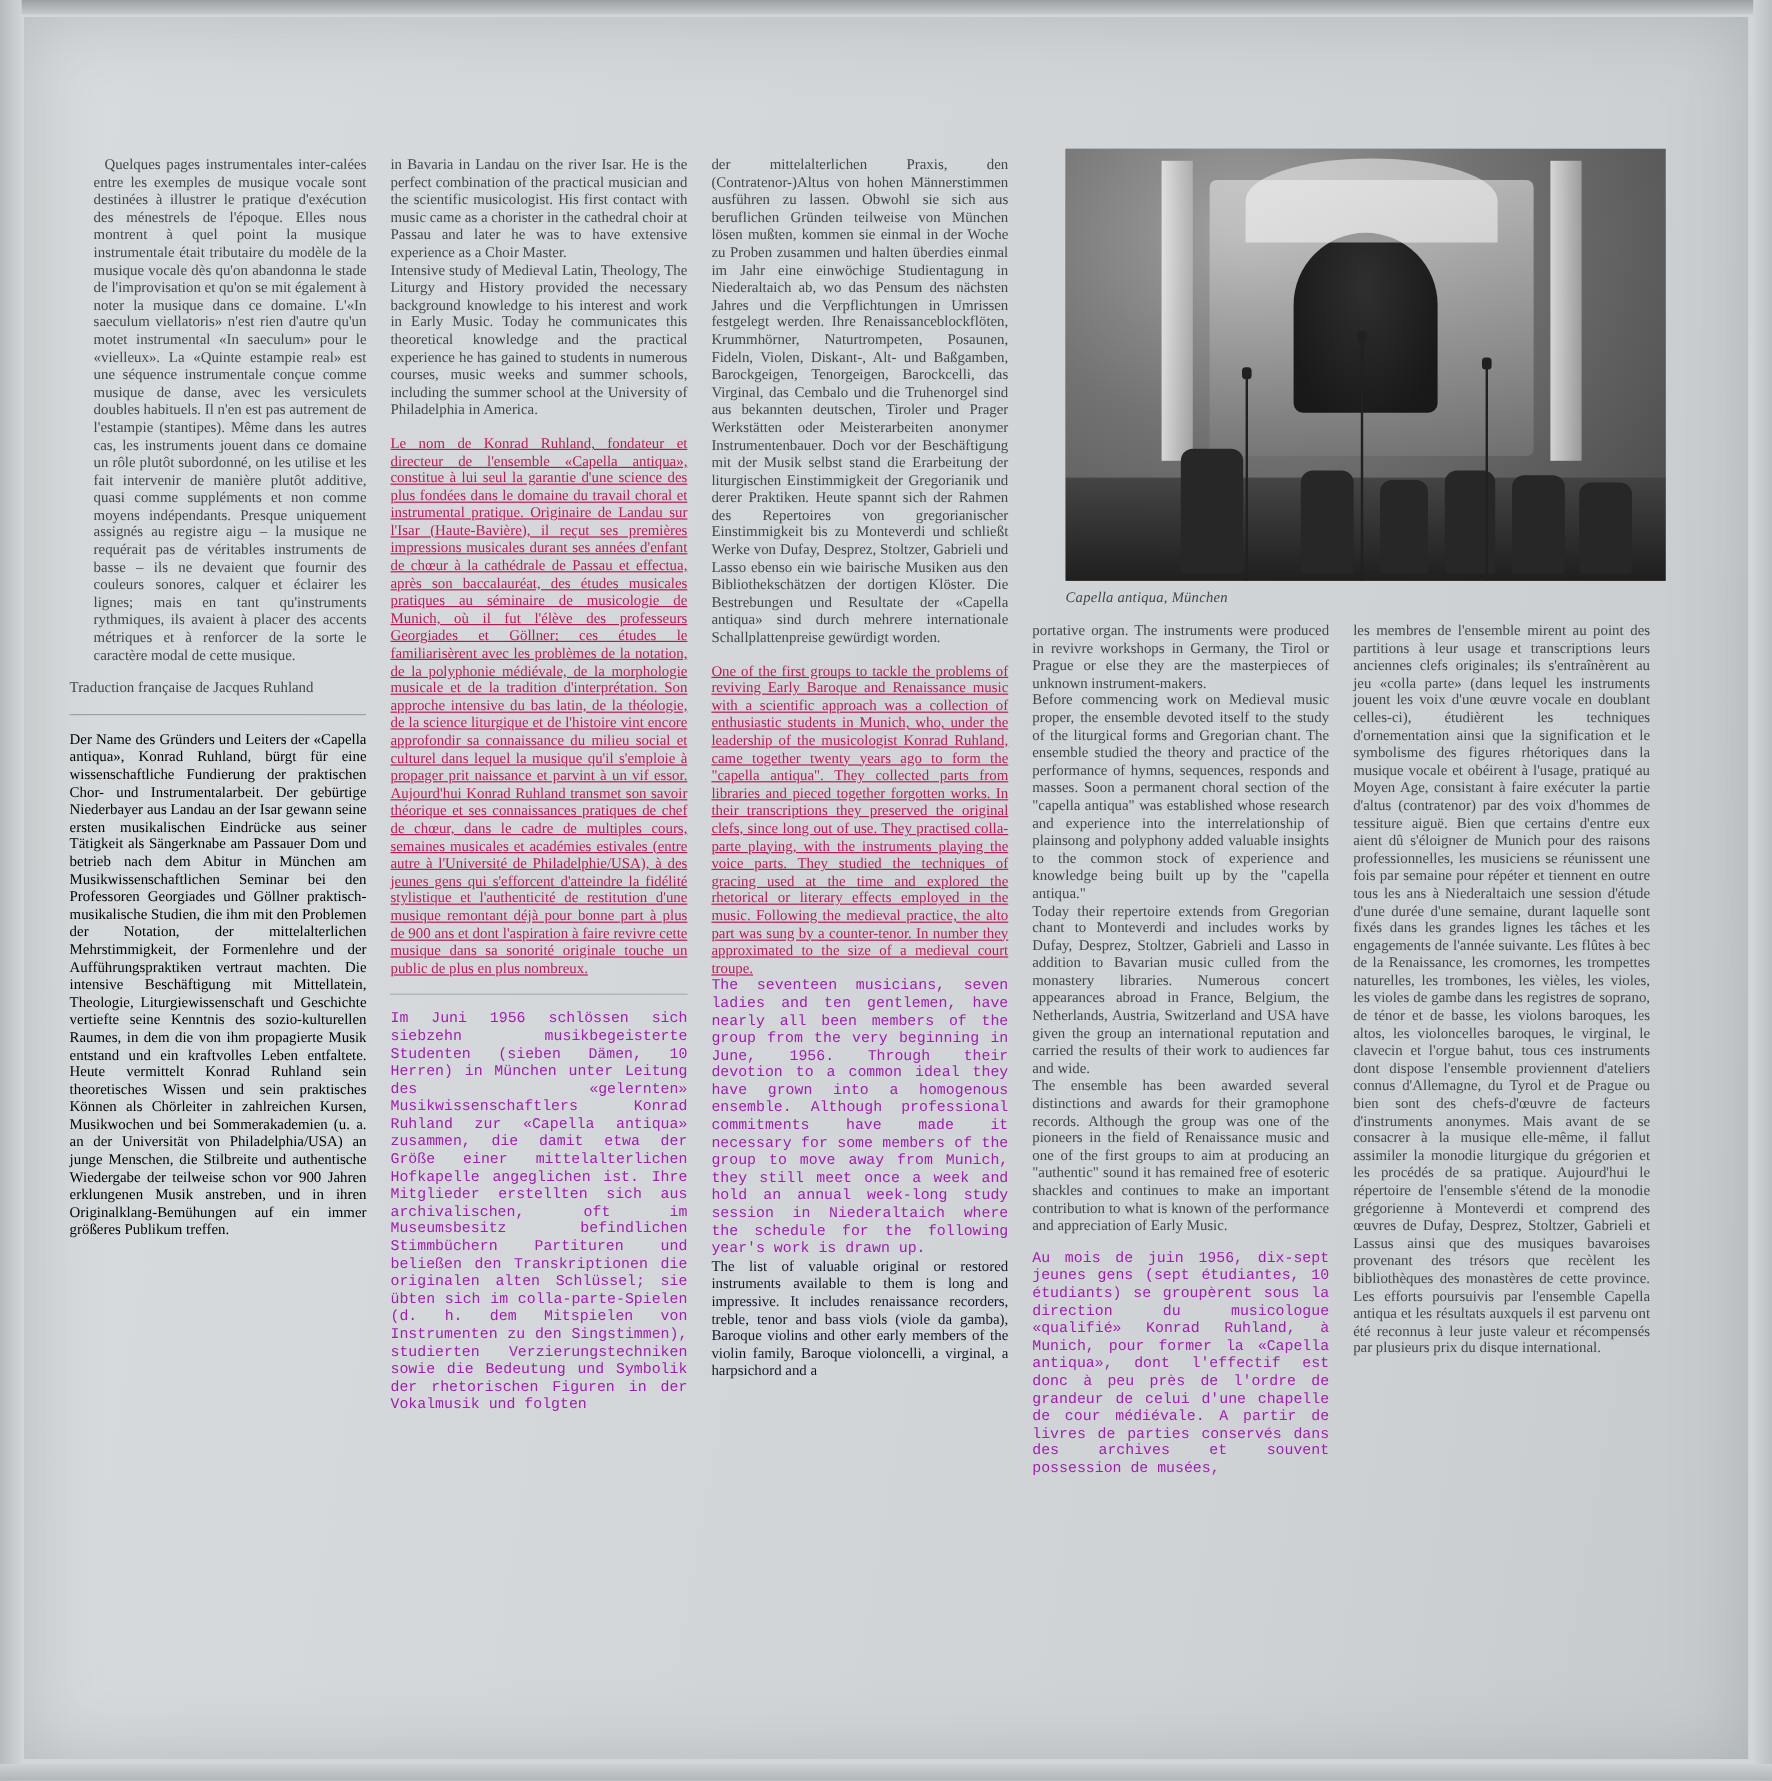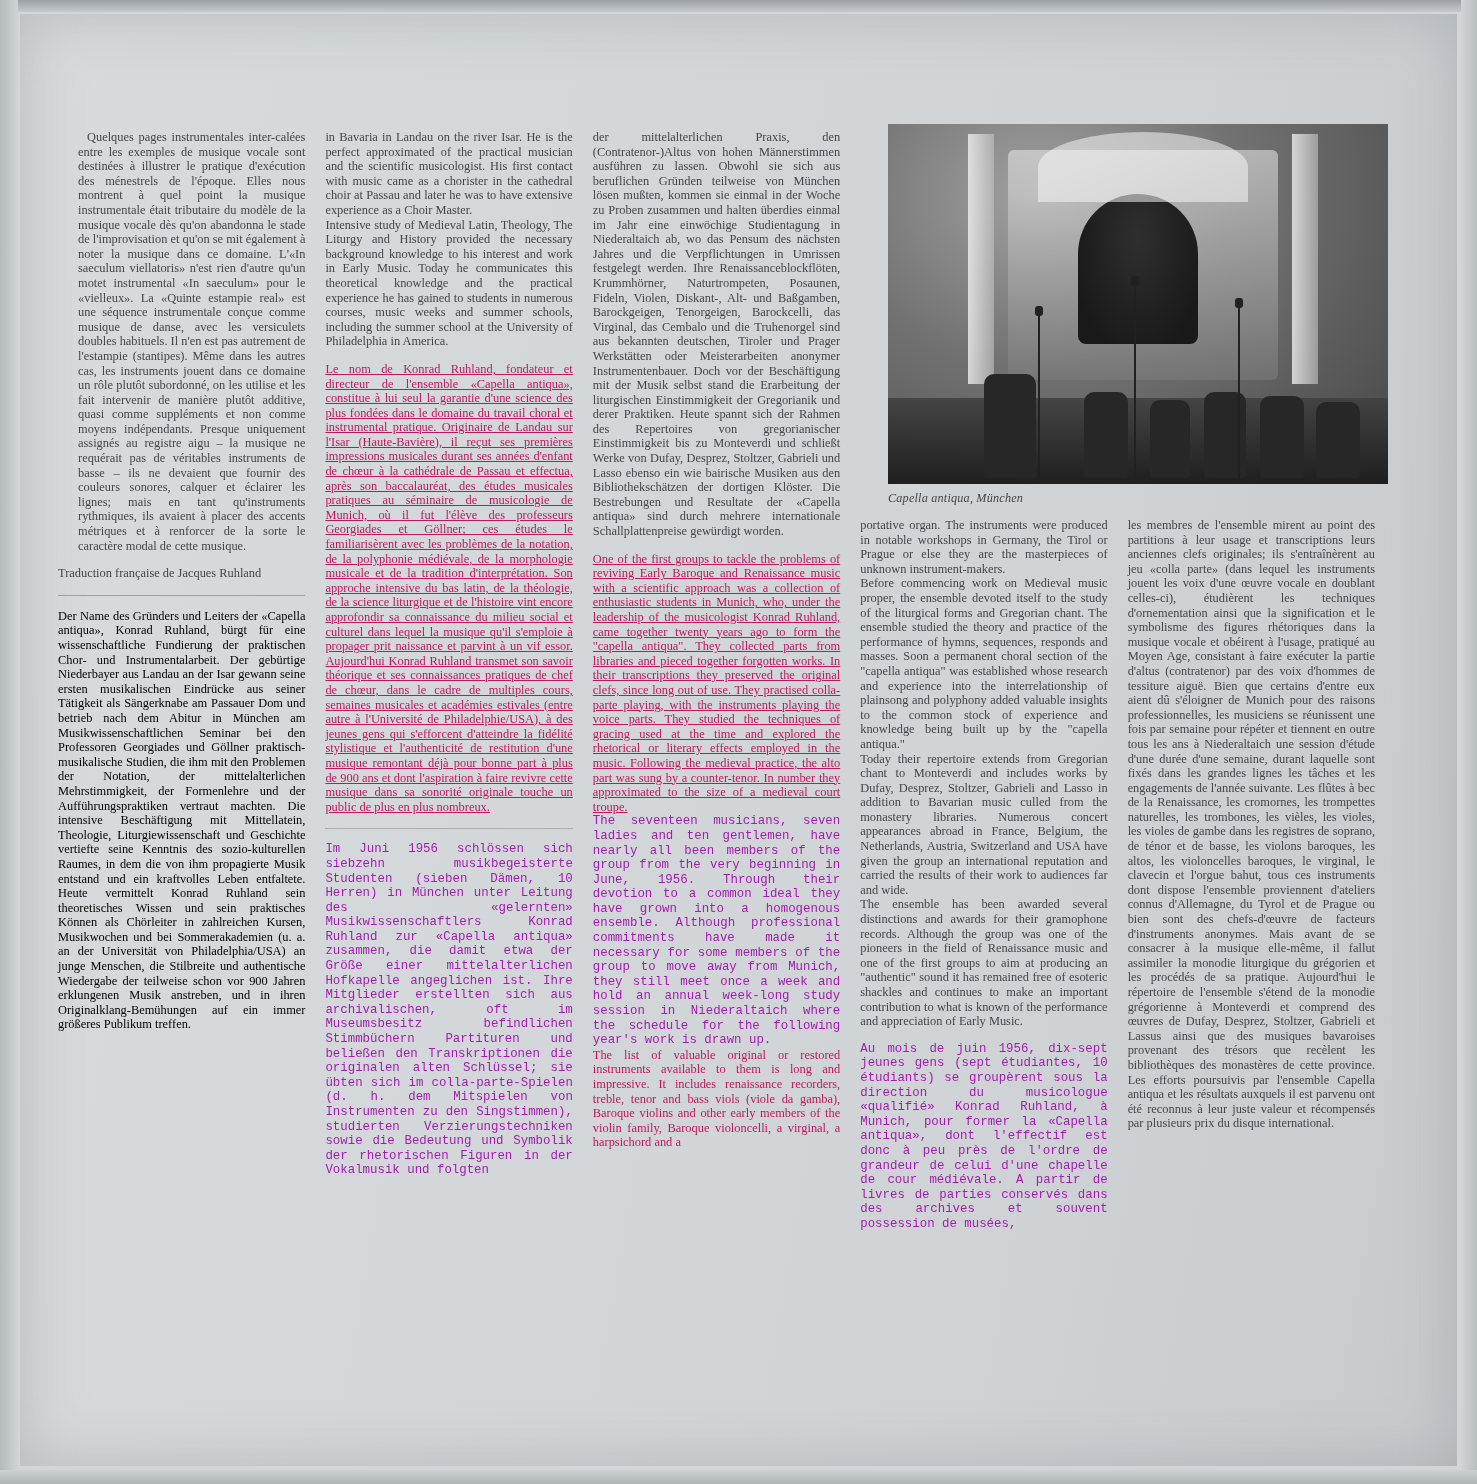--- a/index.html
+++ b/index.html
@@ -80,21 +80,21 @@
   }
   p.indent { text-indent: 9px; margin-left: 20px; }
   p + p { margin-top: 0px; }
 
   .gap { height: 13px; }
   .gap-sm { height: 7px; }
 
   .faded { color: #000000; }
   .faded2 { color: #be185d; text-decoration: underline; }
   .faded3 { color: #a21caf; font-family: Liberation Mono, monospace; }
-  .faded4 { color: #be185d; }
+  .faded4 { color: #0f172a; }
 
   .rule {
     height: 1px;
     background: #9aa1a6;
     margin: 14px 0 13px 0;
     width: 100%;
   }
   .rule.light { background: #a8afb3; }
 
   .credit {
@@ -214,39 +214,39 @@
     <div class="col">
       <p class="indent">Quelques pages instrumentales inter-calées entre les exemples de musique vocale sont destinées à illustrer le pratique d'exécution des ménestrels de l'époque. Elles nous montrent à quel point la musique instrumentale était tributaire du modèle de la musique vocale dès qu'on abandonna le stade de l'improvisation et qu'on se mit également à noter la musique dans ce domaine. L'«In saeculum viellatoris» n'est rien d'autre qu'un motet instrumental «In saeculum» pour le «vielleux». La «Quinte estampie real» est une séquence instrumentale conçue comme musique de danse, avec les versiculets doubles habituels. Il n'en est pas autrement de l'estampie (stantipes). Même dans les autres cas, les instruments jouent dans ce domaine un rôle plutôt subordonné, on les utilise et les fait intervenir de manière plutôt additive, quasi comme suppléments et non comme moyens indépendants. Presque uniquement assignés au registre aigu – la musique ne requérait pas de véritables instruments de basse – ils ne devaient que fournir des couleurs sonores, calquer et éclairer les lignes; mais en tant qu'instruments rythmiques, ils avaient à placer des accents métriques et à renforcer de la sorte le caractère modal de cette musique.</p>
       <div class="gap"></div>
       <div class="credit">Traduction française de Jacques Ruhland</div>
       <div class="rule"></div>
       <p class="faded">Der Name des Gründers und Leiters der «Capella antiqua», Konrad Ruhland, bürgt für eine wissenschaftliche Fundierung der praktischen Chor- und Instrumentalarbeit. Der gebürtige Niederbayer aus Landau an der Isar gewann seine ersten musikalischen Eindrücke aus seiner Tätigkeit als Sängerknabe am Passauer Dom und betrieb nach dem Abitur in München am Musikwissenschaftlichen Seminar bei den Professoren Georgiades und Göllner praktisch-musikalische Studien, die ihm mit den Problemen der Notation, der mittelalterlichen Mehrstimmigkeit, der Formenlehre und der Aufführungspraktiken vertraut machten. Die intensive Beschäftigung mit Mittellatein, Theologie, Liturgiewissenschaft und Geschichte vertiefte seine Kenntnis des sozio-kulturellen Raumes, in dem die von ihm propagierte Musik entstand und ein kraftvolles Leben entfaltete. Heute vermittelt Konrad Ruhland sein theoretisches Wissen und sein praktisches Können als Chörleiter in zahlreichen Kursen, Musikwochen und bei Sommerakademien (u. a. an der Universität von Philadelphia/USA) an junge Menschen, die Stilbreite und authentische Wiedergabe der teilweise schon vor 900 Jahren erklungenen Musik anstreben, und in ihren Originalklang-Bemühungen auf ein immer größeres Publikum treffen.</p>
       <div class="gap-sm"></div>
     </div>
 
     <div class="col">
-      <p>in Bavaria in Landau on the river Isar. He is the perfect approximated of the practical musician and the scientific musicologist. His first contact with music came as a chorister in the cathedral choir at Passau and later he was to have extensive experience as a Choir Master.</p>
+      <p>in Bavaria in Landau on the river Isar. He is the perfect combination of the practical musician and the scientific musicologist. His first contact with music came as a chorister in the cathedral choir at Passau and later he was to have extensive experience as a Choir Master.</p>
       <p>Intensive study of Medieval Latin, Theology, The Liturgy and History provided the necessary background knowledge to his interest and work in Early Music. Today he communicates this theoretical knowledge and the practical experience he has gained to students in numerous courses, music weeks and summer schools, including the summer school at the University of Philadelphia in America.</p>
       <div class="gap"></div>
       <p class="faded2">Le nom de Konrad Ruhland, fondateur et directeur de l'ensemble «Capella antiqua», constitue à lui seul la garantie d'une science des plus fondées dans le domaine du travail choral et instrumental pratique. Originaire de Landau sur l'Isar (Haute-Bavière), il reçut ses premières impressions musicales durant ses années d'enfant de chœur à la cathédrale de Passau et effectua, après son baccalauréat, des études musicales pratiques au séminaire de musicologie de Munich, où il fut l'élève des professeurs Georgiades et Göllner; ces études le familiarisèrent avec les problèmes de la notation, de la polyphonie médiévale, de la morphologie musicale et de la tradition d'interprétation. Son approche intensive du bas latin, de la théologie, de la science liturgique et de l'histoire vint encore approfondir sa connaissance du milieu social et culturel dans lequel la musique qu'il s'emploie à propager prit naissance et parvint à un vif essor. Aujourd'hui Konrad Ruhland transmet son savoir théorique et ses connaissances pratiques de chef de chœur, dans le cadre de multiples cours, semaines musicales et académies estivales (entre autre à l'Université de Philadelphie/USA), à des jeunes gens qui s'efforcent d'atteindre la fidélité stylistique et l'authenticité de restitution d'une musique remontant déjà pour bonne part à plus de 900 ans et dont l'aspiration à faire revivre cette musique dans sa sonorité originale touche un public de plus en plus nombreux.</p>
       <div class="rule light"></div>
       <p class="faded3">Im Juni 1956 schlössen sich siebzehn musikbegeisterte Studenten (sieben Dämen, 10 Herren) in München unter Leitung des «gelernten» Musikwissenschaftlers Konrad Ruhland zur «Capella antiqua» zusammen, die damit etwa der Größe einer mittelalterlichen Hofkapelle angeglichen ist. Ihre Mitglieder erstellten sich aus archivalischen, oft im Museumsbesitz befindlichen Stimmbüchern Partituren und beließen den Transkriptionen die originalen alten Schlüssel; sie übten sich im colla-parte-Spielen (d. h. dem Mitspielen von Instrumenten zu den Singstimmen), studierten Verzierungstechniken sowie die Bedeutung und Symbolik der rhetorischen Figuren in der Vokalmusik und folgten</p>
     </div>
 
     <div class="col">
       <p>der mittelalterlichen Praxis, den (Contratenor-)Altus von hohen Männerstimmen ausführen zu lassen. Obwohl sie sich aus beruflichen Gründen teilweise von München lösen mußten, kommen sie einmal in der Woche zu Proben zusammen und halten überdies einmal im Jahr eine einwöchige Studientagung in Niederaltaich ab, wo das Pensum des nächsten Jahres und die Verpflichtungen in Umrissen festgelegt werden. Ihre Renaissanceblockflöten, Krummhörner, Naturtrompeten, Posaunen, Fideln, Violen, Diskant-, Alt- und Baßgamben, Barockgeigen, Tenorgeigen, Barockcelli, das Virginal, das Cembalo und die Truhenorgel sind aus bekannten deutschen, Tiroler und Prager Werkstätten oder Meisterarbeiten anonymer Instrumentenbauer. Doch vor der Beschäftigung mit der Musik selbst stand die Erarbeitung der liturgischen Einstimmigkeit der Gregorianik und derer Praktiken. Heute spannt sich der Rahmen des Repertoires von gregorianischer Einstimmigkeit bis zu Monteverdi und schließt Werke von Dufay, Desprez, Stoltzer, Gabrieli und Lasso ebenso ein wie bairische Musiken aus den Bibliothekschätzen der dortigen Klöster. Die Bestrebungen und Resultate der «Capella antiqua» sind durch mehrere internationale Schallplattenpreise gewürdigt worden.</p>
       <div class="gap"></div>
       <p class="faded2">One of the first groups to tackle the problems of reviving Early Baroque and Renaissance music with a scientific approach was a collection of enthusiastic students in Munich, who, under the leadership of the musicologist Konrad Ruhland, came together twenty years ago to form the "capella antiqua". They collected parts from libraries and pieced together forgotten works. In their transcriptions they preserved the original clefs, since long out of use. They practised colla-parte playing, with the instruments playing the voice parts. They studied the techniques of gracing used at the time and explored the rhetorical or literary effects employed in the music. Following the medieval practice, the alto part was sung by a counter-tenor. In number they approximated to the size of a medieval court troupe.</p>
       <p class="faded3">The seventeen musicians, seven ladies and ten gentlemen, have nearly all been members of the group from the very beginning in June, 1956. Through their devotion to a common ideal they have grown into a homogenous ensemble. Although professional commitments have made it necessary for some members of the group to move away from Munich, they still meet once a week and hold an annual week-long study session in Niederaltaich where the schedule for the following year's work is drawn up.</p>
       <p class="faded4">The list of valuable original or restored instruments available to them is long and impressive. It includes renaissance recorders, treble, tenor and bass viols (viole da gamba), Baroque violins and other early members of the violin family, Baroque violoncelli, a virginal, a harpsichord and a</p>
     </div>
 
     <div class="col">
       <div style="height:388px"></div>
-      <p>portative organ. The instruments were produced in notable workshops in Germany, the Tirol or Prague or else they are the masterpieces of unknown instrument-makers.</p>
+      <p>portative organ. The instruments were produced in revivre workshops in Germany, the Tirol or Prague or else they are the masterpieces of unknown instrument-makers.</p>
       <p>Before commencing work on Medieval music proper, the ensemble devoted itself to the study of the liturgical forms and Gregorian chant. The ensemble studied the theory and practice of the performance of hymns, sequences, responds and masses. Soon a permanent choral section of the "capella antiqua" was established whose research and experience into the interrelationship of plainsong and polyphony added valuable insights to the common stock of experience and knowledge being built up by the "capella antiqua."</p>
       <p>Today their repertoire extends from Gregorian chant to Monteverdi and includes works by Dufay, Desprez, Stoltzer, Gabrieli and Lasso in addition to Bavarian music culled from the monastery libraries. Numerous concert appearances abroad in France, Belgium, the Netherlands, Austria, Switzerland and USA have given the group an international reputation and carried the results of their work to audiences far and wide.</p>
       <p>The ensemble has been awarded several distinctions and awards for their gramophone records. Although the group was one of the pioneers in the field of Renaissance music and one of the first groups to aim at producing an "authentic" sound it has remained free of esoteric shackles and continues to make an important contribution to what is known of the performance and appreciation of Early Music.</p>
       <div class="gap"></div>
       <p class="faded3">Au mois de juin 1956, dix-sept jeunes gens (sept étudiantes, 10 étudiants) se groupèrent sous la direction du musicologue «qualifié» Konrad Ruhland, à Munich, pour former la «Capella antiqua», dont l'effectif est donc à peu près de l'ordre de grandeur de celui d'une chapelle de cour médiévale. A partir de livres de parties conservés dans des archives et souvent possession de musées,</p>
     </div>
 
     <div class="col">
       <div style="height:388px"></div>
       <p>les membres de l'ensemble mirent au point des partitions à leur usage et transcriptions leurs anciennes clefs originales; ils s'entraînèrent au jeu «colla parte» (dans lequel les instruments jouent les voix d'une œuvre vocale en doublant celles-ci), étudièrent les techniques d'ornementation ainsi que la signification et le symbolisme des figures rhétoriques dans la musique vocale et obéirent à l'usage, pratiqué au Moyen Age, consistant à faire exécuter la partie d'altus (contratenor) par des voix d'hommes de tessiture aiguë. Bien que certains d'entre eux aient dû s'éloigner de Munich pour des raisons professionnelles, les musiciens se réunissent une fois par semaine pour répéter et tiennent en outre tous les ans à Niederaltaich une session d'étude d'une durée d'une semaine, durant laquelle sont fixés dans les grandes lignes les tâches et les engagements de l'année suivante. Les flûtes à bec de la Renaissance, les cromornes, les trompettes naturelles, les trombones, les vièles, les violes, les violes de gambe dans les registres de soprano, de ténor et de basse, les violons baroques, les altos, les violoncelles baroques, le virginal, le clavecin et l'orgue bahut, tous ces instruments dont dispose l'ensemble proviennent d'ateliers connus d'Allemagne, du Tyrol et de Prague ou bien sont des chefs-d'œuvre de facteurs d'instruments anonymes. Mais avant de se consacrer à la musique elle-même, il fallut assimiler la monodie liturgique du grégorien et les procédés de sa pratique. Aujourd'hui le répertoire de l'ensemble s'étend de la monodie grégorienne à Monteverdi et comprend des œuvres de Dufay, Desprez, Stoltzer, Gabrieli et Lassus ainsi que des musiques bavaroises provenant des trésors que recèlent les bibliothèques des monastères de cette province. Les efforts poursuivis par l'ensemble Capella antiqua et les résultats auxquels il est parvenu ont été reconnus à leur juste valeur et récompensés par plusieurs prix du disque international.</p>

